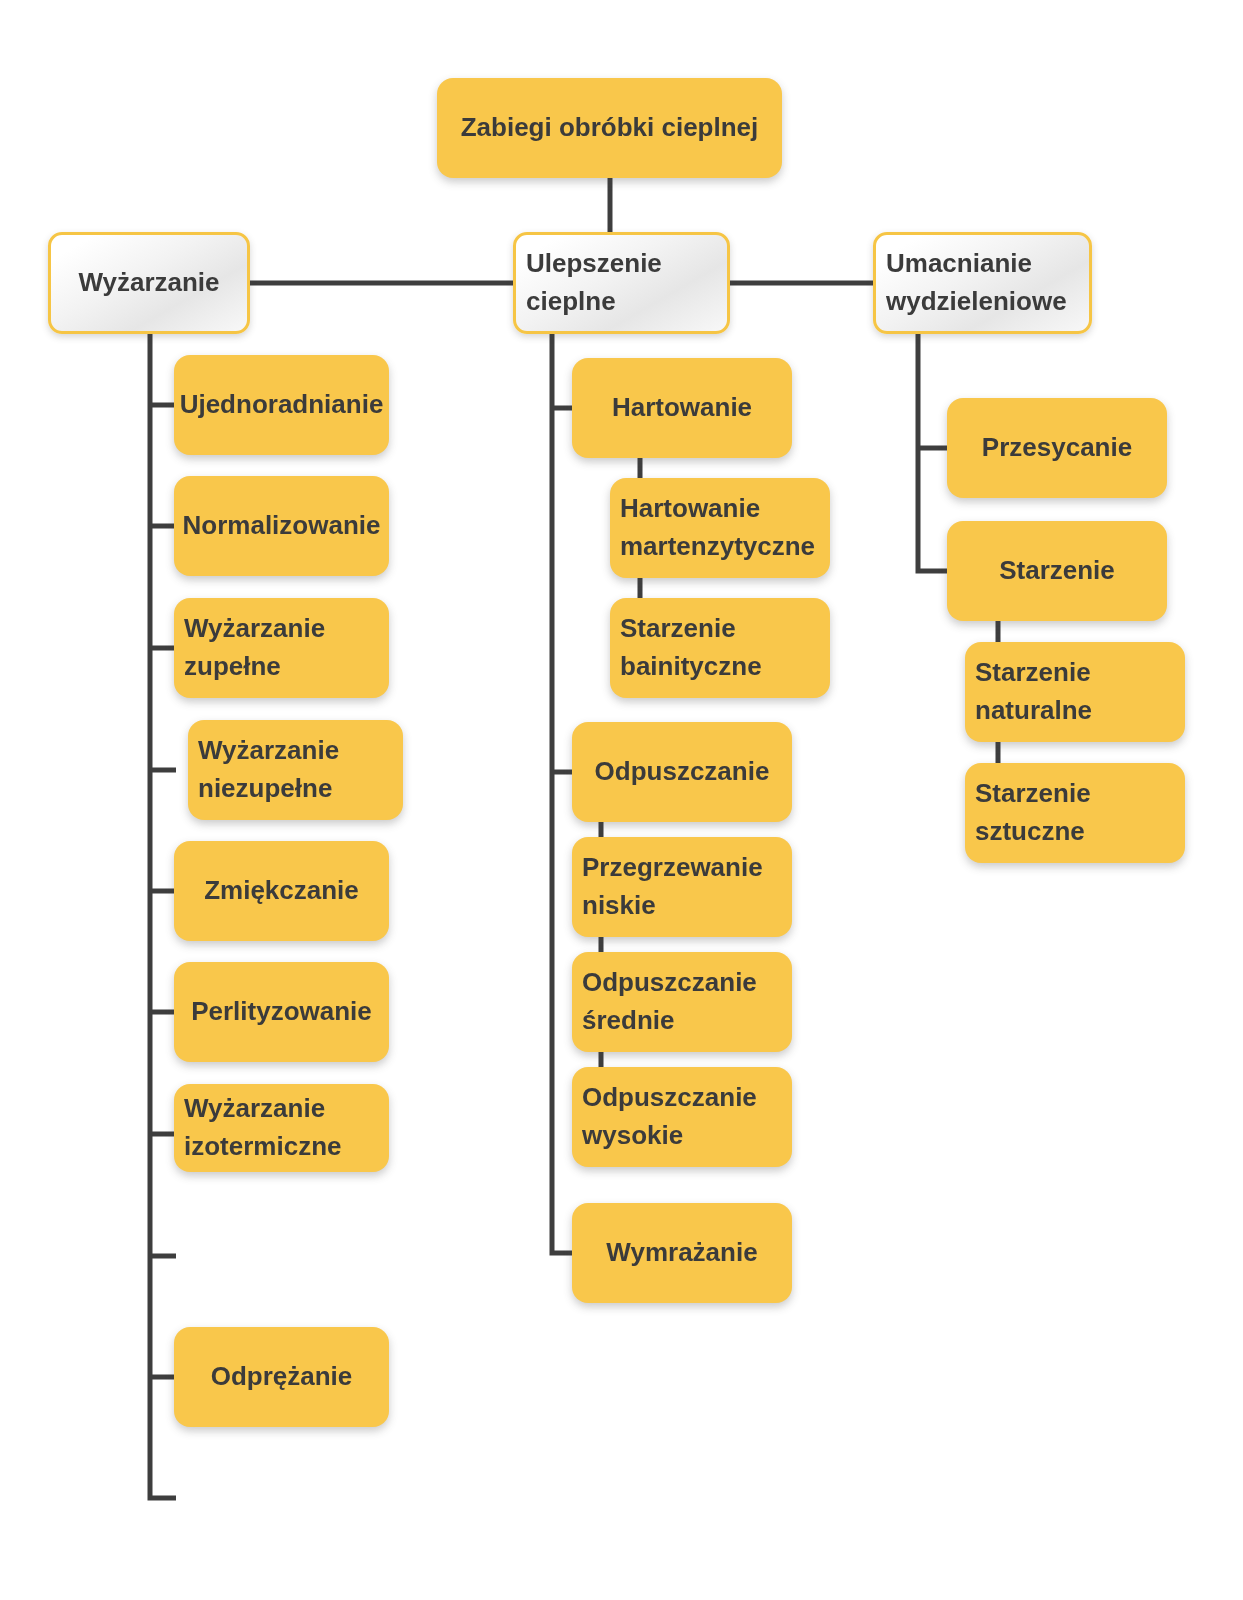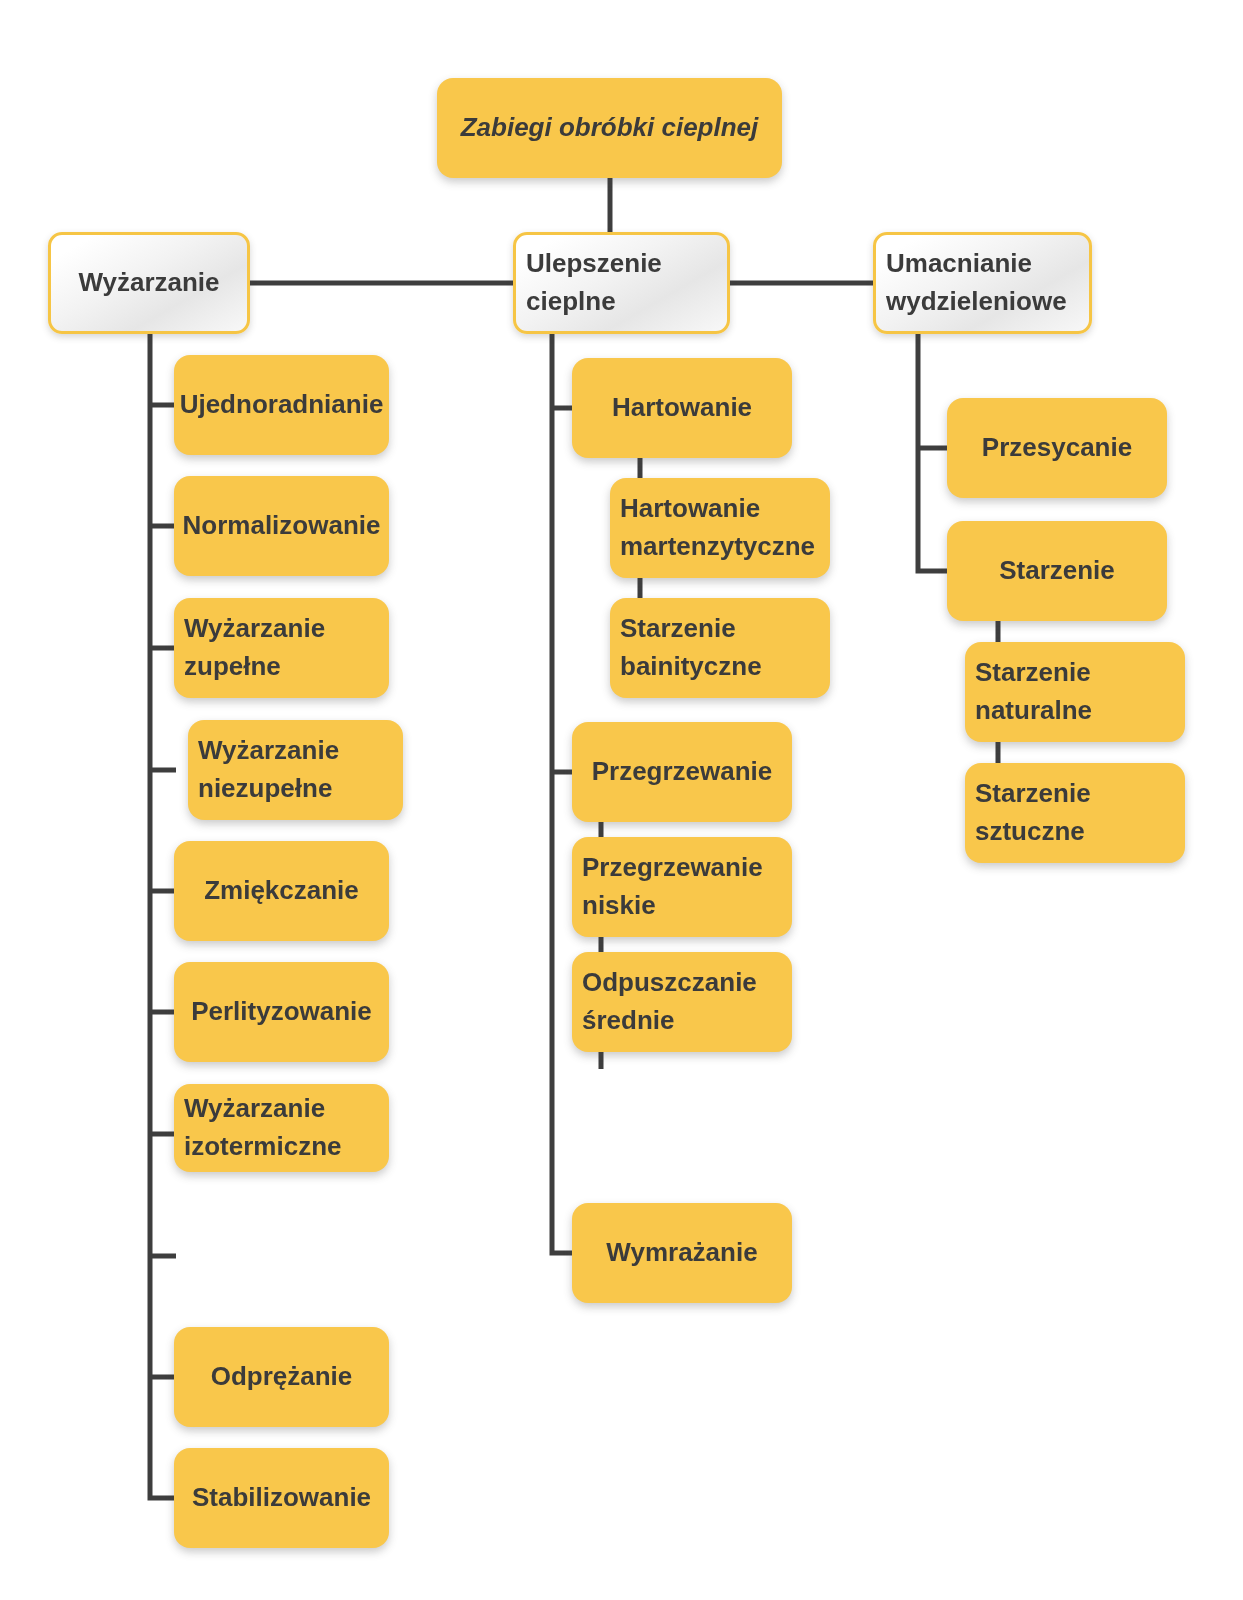--- a/index.html
+++ b/index.html
@@ -16,21 +16,21 @@
     background:#F9C74B; border-radius:16px;
     box-shadow:0 4px 8px rgba(70,70,70,0.28);
     color:#3B3B3B; font-weight:700; font-size:26px; line-height:1.45;
   }
   .node .lbl { display:inline-block; text-align:left; padding:0 10px; }
   .node.group {
     background:linear-gradient(150deg,#ffffff 12%,#f3f3f3 42%,#e6e6e6 68%,#f8f8f8 100%);
     border:3px solid #F6C545; border-radius:14px;
     box-shadow:0 3px 7px rgba(70,70,70,0.22);
   }
-  .node.root .lbl { white-space:nowrap;font-style:italic; }
+  .node.root .lbl { white-space:nowrap; }
 </style>
 </head>
 <body>
 
 <div class="canvas">
 
   <svg class="edges" width="1243" height="1600" viewBox="0 0 1243 1600">
 
     <path d="M610 178 V236"></path>
 
@@ -84,41 +84,41 @@
   </div>
   <div class="node" style="left:174px;top:962px;width:215px;height:100px">
     <span class="lbl">Perlityzowanie</span>
   </div>
   <div class="node" style="left:174px;top:1084px;width:215px;height:88px">
     <span class="lbl">Wyżarzanie izotermiczne</span>
   </div>
   <div class="node" style="left:174px;top:1327px;width:215px;height:100px">
     <span class="lbl">Odprężanie</span>
   </div>
-  <div class="node" style="left:174px;top:1448px;width:215px;height:100px">
-    <span class="lbl">Stabilizowanie</span>
-  </div>
 
   <div class="node" style="left:572px;top:358px;width:220px;height:100px">
     <span class="lbl">Hartowanie</span>
   </div>
   <div class="node" style="left:610px;top:478px;width:220px;height:100px">
     <span class="lbl">Hartowanie martenzytyczne</span>
   </div>
   <div class="node" style="left:610px;top:598px;width:220px;height:100px">
     <span class="lbl">Starzenie bainityczne</span>
   </div>
   <div class="node" style="left:572px;top:722px;width:220px;height:100px">
-    <span class="lbl">Przegrzewanie</span>
+    <span class="lbl">Odpuszczanie</span>
   </div>
   <div class="node" style="left:572px;top:837px;width:220px;height:100px">
     <span class="lbl">Przegrzewanie niskie</span>
   </div>
   <div class="node" style="left:572px;top:952px;width:220px;height:100px">
     <span class="lbl">Odpuszczanie średnie</span>
+  </div>
+  <div class="node" style="left:572px;top:1067px;width:220px;height:100px">
+    <span class="lbl">Odpuszczanie wysokie</span>
   </div>
   <div class="node" style="left:572px;top:1203px;width:220px;height:100px">
     <span class="lbl">Wymrażanie</span>
   </div>
 
   <div class="node" style="left:947px;top:398px;width:220px;height:100px">
     <span class="lbl">Przesycanie</span>
   </div>
   <div class="node" style="left:947px;top:521px;width:220px;height:100px">
     <span class="lbl">Starzenie</span>

